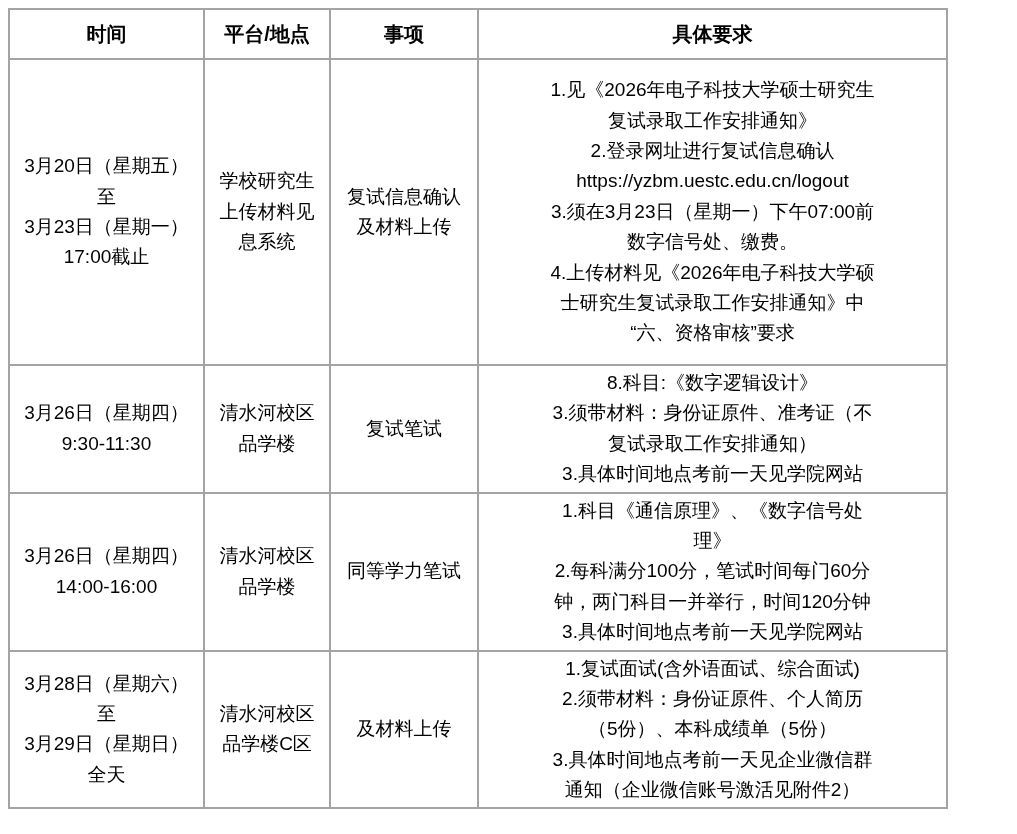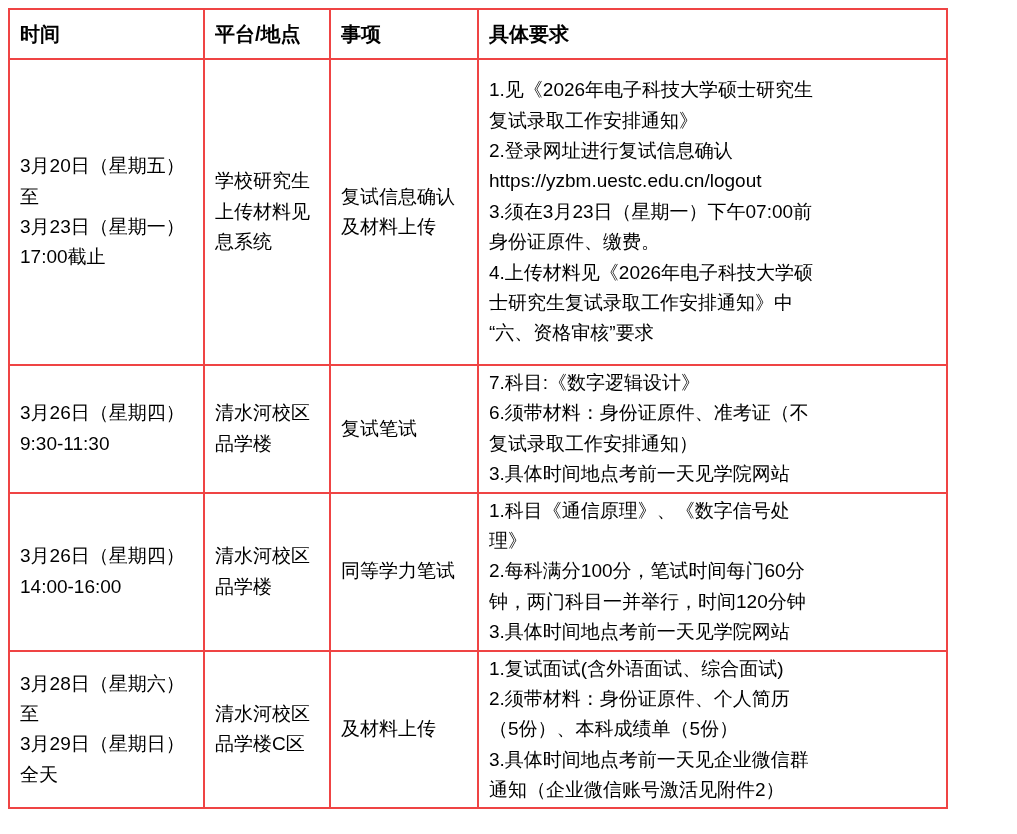--- a/index.html
+++ b/index.html
@@ -19,27 +19,27 @@
     padding: 8px 8px 0 8px;
   }
   table.schedule {
     border-collapse: collapse;
     width: 938px;
     table-layout: fixed;
     margin: 0;
   }
   table.schedule th,
   table.schedule td {
-    border: 2px solid #ef4444;
+    border: 2px solid #a3a3a3;
     vertical-align: middle;
     padding: 2px 10px;
     font-size: 19px;
     line-height: 1.6;
     font-weight: normal;
-    text-align: left;
+    text-align: center;
     word-break: break-word;
   }
   table.schedule thead th {
     font-weight: bold;
     font-size: 20px;
     padding-top: 8px;
     padding-bottom: 8px;
     vertical-align: middle;
   }
   col.c-time    { width: 195px; }
@@ -104,21 +104,21 @@
             <div>及材料上传</div>
           </div>
         </td>
         <td class="detail-cell">
           <div class="cell-lines">
             <div>1.见《2026年电子科技大学硕士研究生</div>
             <div>复试录取工作安排通知》</div>
             <div>2.登录网址进行复试信息确认</div>
             <div>https://yzbm.uestc.edu.cn/logout</div>
             <div>3.须在3月23日（星期一）下午07:00前</div>
-            <div>身份证原件、缴费。</div>
+            <div>数字信号处、缴费。</div>
             <div>4.上传材料见《2026年电子科技大学硕</div>
             <div>士研究生复试录取工作安排通知》中</div>
             <div>“六、资格审核”要求</div>
           </div>
         </td>
       </tr>
 
       <tr>
         <td class="time-cell">
           <div class="cell-lines">
@@ -132,22 +132,22 @@
             <div>品学楼</div>
           </div>
         </td>
         <td class="item-cell">
           <div class="cell-lines">
             <div>复试笔试</div>
           </div>
         </td>
         <td class="detail-cell">
           <div class="cell-lines">
-            <div>7.科目:《数字逻辑设计》</div>
-            <div>6.须带材料：身份证原件、准考证（不</div>
+            <div>8.科目:《数字逻辑设计》</div>
+            <div>3.须带材料：身份证原件、准考证（不</div>
             <div>复试录取工作安排通知）</div>
             <div>3.具体时间地点考前一天见学院网站</div>
           </div>
         </td>
       </tr>
 
       <tr>
         <td class="time-cell">
           <div class="cell-lines">
             <div>3月26日（星期四）</div>

